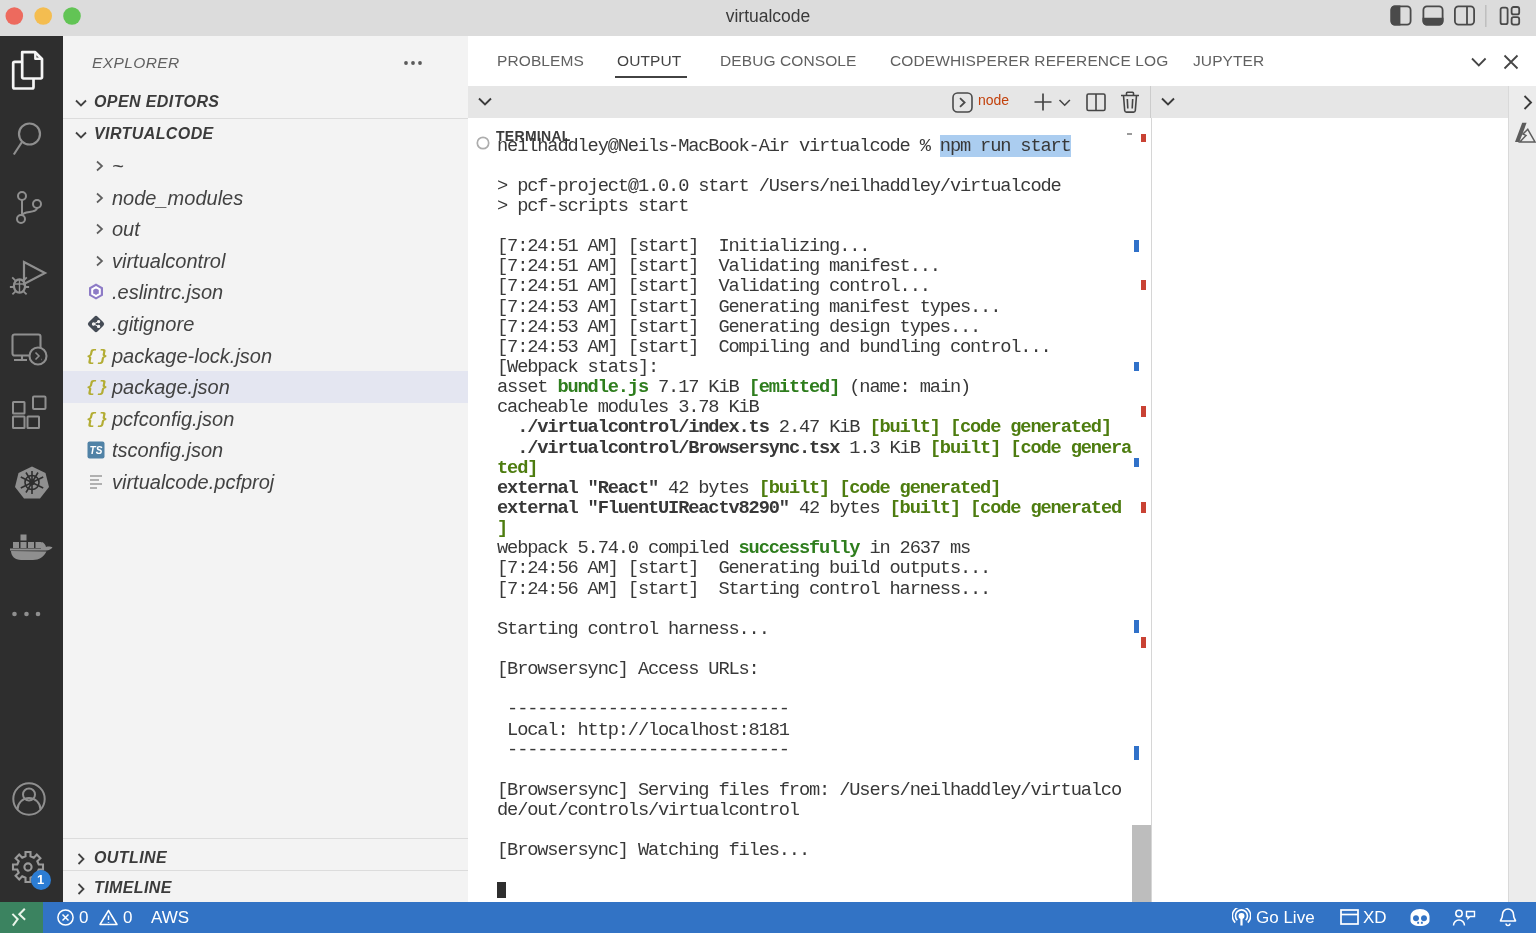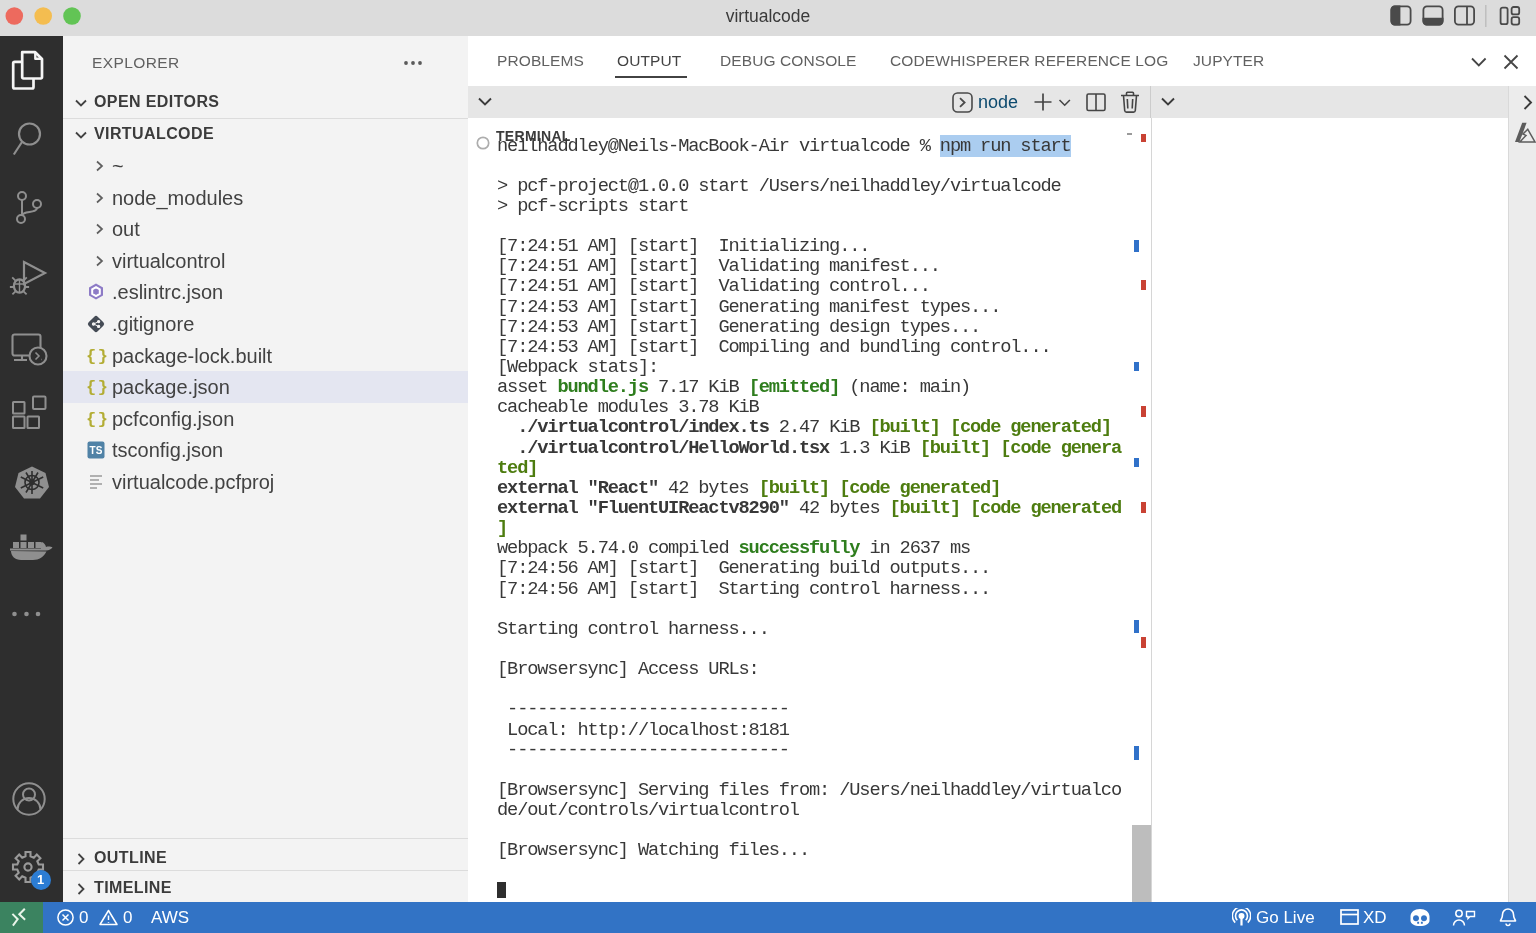--- a/index.html
+++ b/index.html
@@ -6,21 +6,21 @@
 html,body { width:1536px; height:933px; overflow:hidden; }
 body { font-family:"Liberation Sans", sans-serif; position:relative; background:#fff; }
 .abs { position:absolute; }
 svg { display:block; }
 
 #titlebar { left:0; top:0; width:1536px; height:36px; background:#dcdcdc; }
 #title { left:0; right:0; top:6px; text-align:center; font-size:17.5px; font-weight:500; color:#3a3a3a; }
 
 #actbar { left:0; top:36px; width:63px; height:866px; background:#2e2e2e; }
 
-#sidebar { left:63px; top:36px; width:405px; height:866px; background:#f3f3f3; }
+#sidebar { left:63px; top:36px; width:405px; height:866px; background:#f3f3f3;font-style:italic; }
 #sb-title { left:29px; top:18px; font-size:15.5px; letter-spacing:0.4px; color:#616161; }
 .sect { font-size:16px; font-weight:bold; color:#3b3b3b; letter-spacing:0.4px; position:absolute; }
 .row { position:absolute; left:0; width:405px; height:32px; }
 .rowlbl { position:absolute; left:49px; top:50%; transform:translateY(-50%); font-size:20px; color:#424242; white-space:pre; }
 .chev { position:absolute; left:29px; top:50%; transform:translateY(-50%); }
 .ficon { position:absolute; left:23px; top:50%; transform:translateY(-50%); }
 
 #main { left:468px; top:36px; width:1068px; height:801px; background:#fff; }
 .tab { position:absolute; top:16px; font-size:15.5px; letter-spacing:0.1px; color:#616161; }
 #band { position:absolute; left:0; top:50px; width:1040px; height:32px; background:#e6e6e6; }
@@ -194,21 +194,21 @@
             <circle cx="7.6" cy="10" r="1.1"></circle>
             <circle cx="12.6" cy="7.6" r="1.1"></circle>
             <circle cx="12.6" cy="12.4" r="1.1"></circle>
             <path d="M8.6,9.6 l3,-1.6 M8.6,10.4 l3,1.6" fill="none" stroke-width="1"></path>
           </g>
         </svg>
         <span class="rowlbl">.gitignore</span>
       </div>
     <div class="row" style="top:303.6px;">
         <span class="ficon" style="color:#b3ad34;font-size:17px;font-weight:bold;letter-spacing:1.5px;font-family:'Liberation Mono',monospace;">{}</span>
-        <span class="rowlbl">package-lock.built</span>
+        <span class="rowlbl">package-lock.json</span>
       </div>
     <div class="row" style="top:335.2px;background:#e4e6f1;">
         <span class="ficon" style="color:#b3ad34;font-size:17px;font-weight:bold;letter-spacing:1.5px;font-family:'Liberation Mono',monospace;">{}</span>
         <span class="rowlbl">package.json</span>
       </div>
     <div class="row" style="top:366.8px;">
         <span class="ficon" style="color:#b3ad34;font-size:17px;font-weight:bold;letter-spacing:1.5px;font-family:'Liberation Mono',monospace;">{}</span>
         <span class="rowlbl">pcfconfig.json</span>
       </div>
     <div class="row" style="top:398.4px;">
@@ -245,21 +245,21 @@
     </svg>
   <div class="abs" id="band">
     <svg class="abs" style="left:9px;top:9px;" width="16" height="14" fill="none" stroke="#3b3b3b" stroke-width="1.9">
         <path d="M2,3.5 l6,6 l6,-6"></path>
       </svg>
     <div class="bandlbl" style="left:28px;">TERMINAL</div>
     <svg class="abs" style="left:484px;top:5.5px;" width="21" height="21" fill="none" stroke="#4a4a4a" stroke-width="1.6">
         <rect x="1" y="1" width="19" height="19" rx="4.5"></rect>
         <path d="M8,6.2 l4.6,4.3 l-4.6,4.3" stroke-width="1.8"></path>
       </svg>
-    <div class="abs" style="left:510px;top:6px;font-size:18px;font-weight:500;color:#0c4a6e;">node</div>
+    <div class="abs" style="left:510px;top:6px;font-size:14px;font-weight:500;color:#c2410c;">node</div>
     <svg class="abs" style="left:565px;top:6px;" width="20" height="20" fill="none" stroke="#454545" stroke-width="1.7">
         <path d="M10,1.5 v17 M1.5,10 h17"></path>
       </svg>
     <svg class="abs" style="left:590px;top:12px;" width="14" height="10" fill="none" stroke="#454545" stroke-width="1.6">
         <path d="M1.5,2 l5.2,5.2 l5.2,-5.2"></path>
       </svg>
     <svg class="abs" style="left:618px;top:6.5px;" width="20" height="19" fill="none" stroke="#454545" stroke-width="1.6">
         <rect x="1" y="1" width="18" height="16.5" rx="1.5"></rect>
         <line x1="10" y1="1" x2="10" y2="17.5"></line>
       </svg>
@@ -306,21 +306,21 @@
 [7:24:51 AM] [start]  Initializing...
 [7:24:51 AM] [start]  Validating manifest...
 [7:24:51 AM] [start]  Validating control...
 [7:24:53 AM] [start]  Generating manifest types...
 [7:24:53 AM] [start]  Generating design types...
 [7:24:53 AM] [start]  Compiling and bundling control...
 [Webpack stats]:
 asset <span class="g">bundle.js</span> 7.17 KiB <span class="g">[emitted]</span> (name: main)
 cacheable modules 3.78 KiB
   <b>./virtualcontrol/index.ts</b> 2.47 KiB <span class="o">[built] [code generated]</span>
-  <b>./virtualcontrol/HelloWorld.tsx</b> 1.3 KiB <span class="o">[built] [code genera</span>
+  <b>./virtualcontrol/Browsersync.tsx</b> 1.3 KiB <span class="o">[built] [code genera</span>
 <span class="o">ted]</span>
 <b>external "React"</b> 42 bytes <span class="o">[built] [code generated]</span>
 <b>external "FluentUIReactv8290"</b> 42 bytes <span class="o">[built] [code generated</span>
 <span class="o">]</span>
 webpack 5.74.0 compiled <span class="g">successfully</span> in 2637 ms
 [7:24:56 AM] [start]  Generating build outputs...
 [7:24:56 AM] [start]  Starting control harness...
 
 Starting control harness...
 

